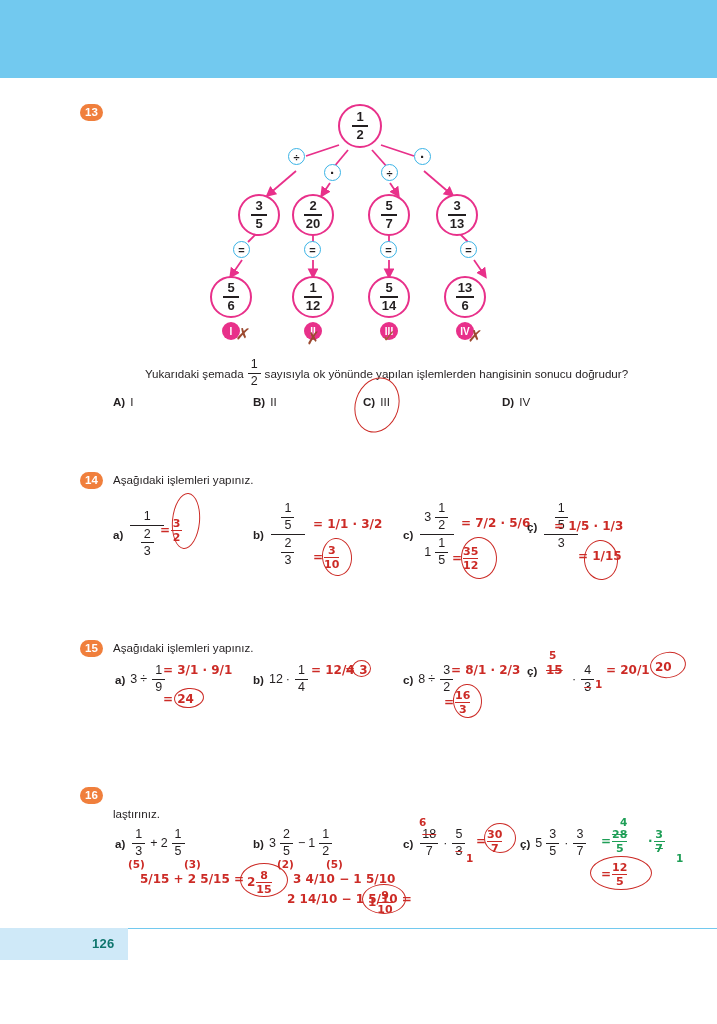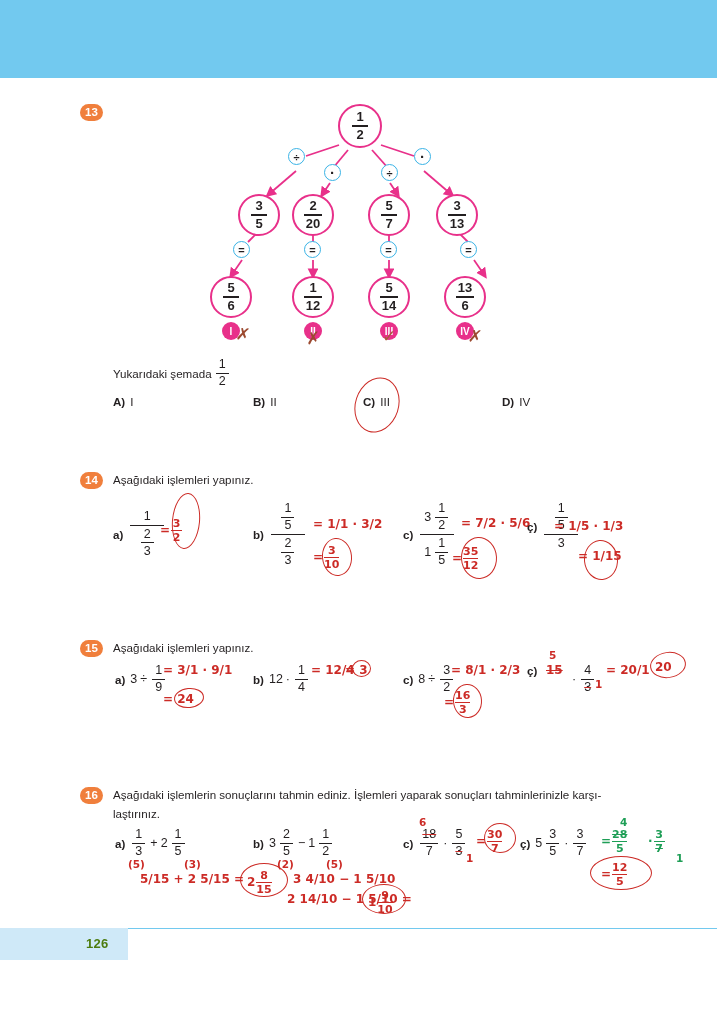--- a/index.html
+++ b/index.html
@@ -34,24 +34,24 @@
     background: #cfe9f8;
   }
   .footer-line {
     position: absolute;
     left: 128px; top: 928px;
     width: 589px; height: 1px;
     background: #72c9ef;
   }
   .page-number {
     position: absolute;
-    left: 86px; top: 936px;
+    left: 92px; top: 936px;
     font-size: 13px;
     font-weight: bold;
-    color: #4d7c0f;
+    color: #0f766e;
     letter-spacing: .3px;
   }
 
   
   .qnum {
     position: absolute;
     width: 23px; height: 17px;
     border-radius: 9px;
     background: #f07f3c;
     color: #fff;
@@ -334,26 +334,27 @@
     <div class="roman" style="left:180px; top:224px;">III</div>
     <div class="roman" style="left:256px; top:224px;">IV</div>
 
     <div class="mark" style="left:36px; top:228px; transform:rotate(8deg);">✗</div>
     <div class="mark" style="left:106px; top:232px; transform:rotate(-4deg);">✗</div>
     <div class="mark check" style="left:182px; top:230px;">✓</div>
     <div class="mark" style="left:268px; top:230px; transform:rotate(6deg);">✗</div>
   </div>
 
   <div class="mrow" style="left:113px; top:358px;">
-    <span style="font-size:11.6px;">Yukarıdaki şemada</span>
+    <span style="font-size:11.6px;margin-left:32px;">Yukarıdaki şemada</span>
     <span class="frac" style="margin:0 4px;">
       <span class="num">1</span>
       <span class="bar"></span>
       <span class="den">2</span>
     </span>
+    <span style="font-size:11.6px;">sayısıyla ok yönünde yapılan işlemlerden hangisinin sonucu doğrudur?</span>
   </div>
 
   <div class="mrow" style="left:113px; top:395px;">
     <span class="lbl">A)</span>
     <span style="font-size:11.6px;">I</span>
   </div>
   <div class="mrow" style="left:253px; top:395px;">
     <span class="lbl">B)</span>
     <span style="font-size:11.6px;">II</span>
   </div>
@@ -543,21 +544,20 @@
       <span class="bar"></span>
       <span class="den" style="text-decoration:line-through; text-decoration-color:#cc2b26;"><span>3</span></span>
     </span>
   </div>
   <div class="hand sm" style="left:595px; top:678px;">1</div>
   <div class="hand" style="left:606px; top:663px;">= 20/1</div>
   <div class="hand" style="left:655px; top:660px;">20</div>
   <div class="ell" style="left:650px; top:652px; width:36px; height:26px; transform:rotate(-8deg);"></div>
 
   <div class="qnum" style="left:80px; top:787px;">16</div>
-  <div class="qtext" style="left:113px; top:786px; width:560px;">Aşağıdaki işlemlerin sonuçlarını tahmin ediniz. İşlemleri yaparak sonuçları tahminlerinizle karşı-</div>
   <div class="qtext" style="left:113px; top:805px;">laştırınız.</div>
 
   <div class="mrow" style="left:115px; top:828px;">
     <span class="lbl">a)</span>
     <span class="frac">
       <span class="num">1</span>
       <span class="bar"></span>
       <span class="den">3</span>
     </span>
     <span class="op">+</span>

